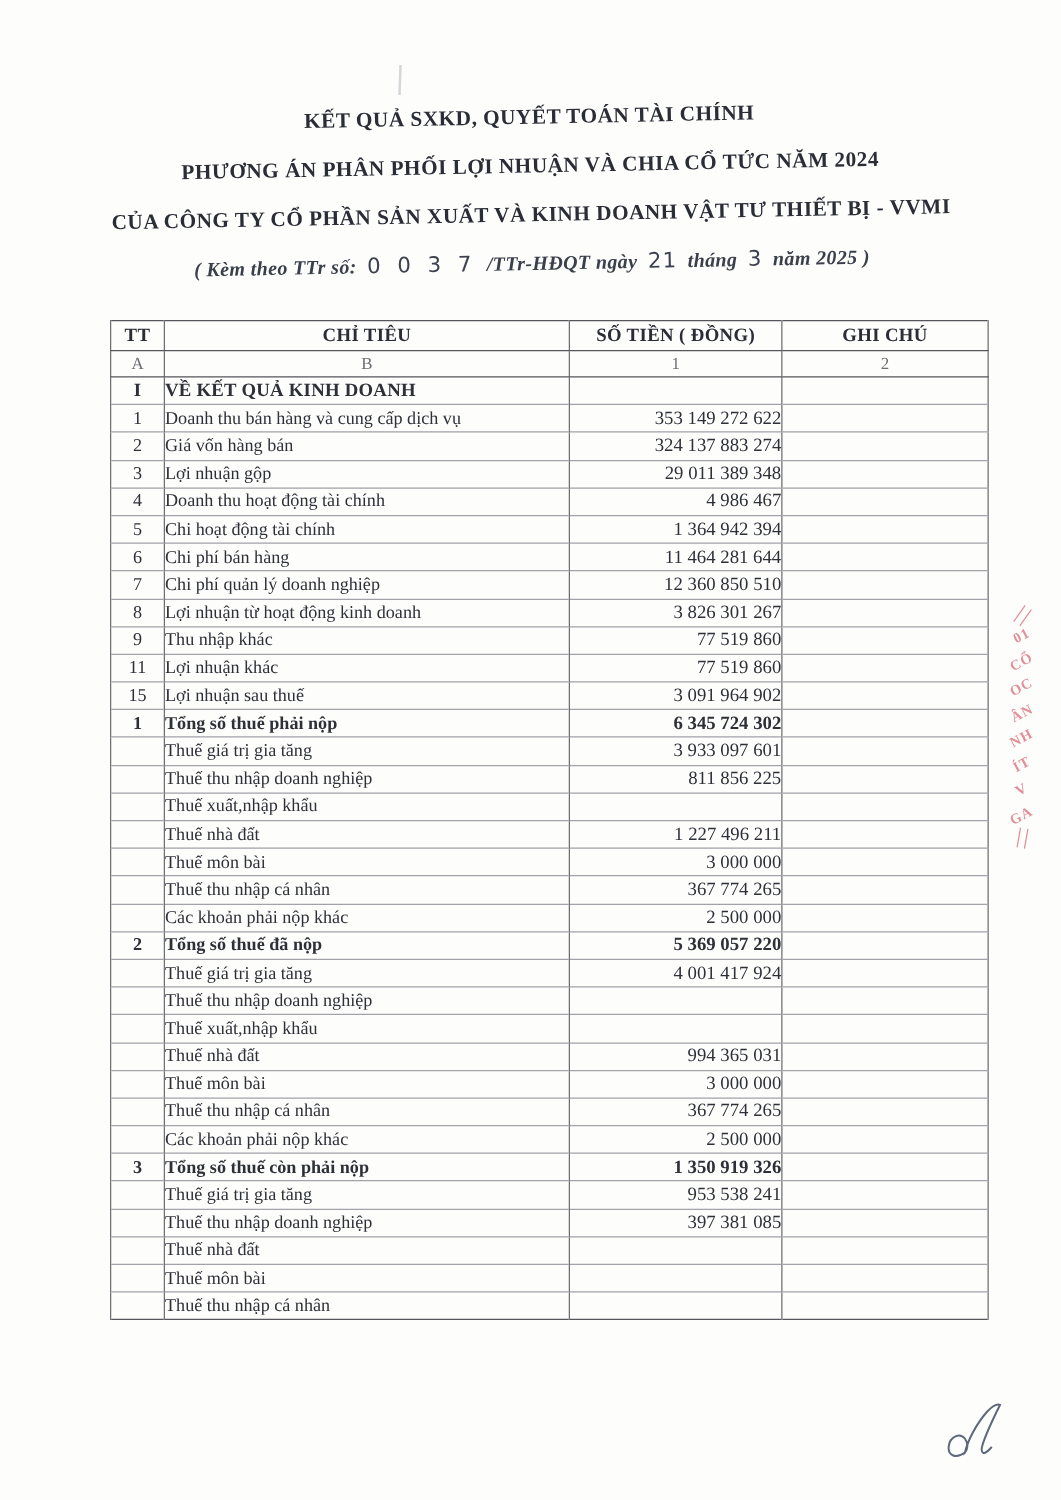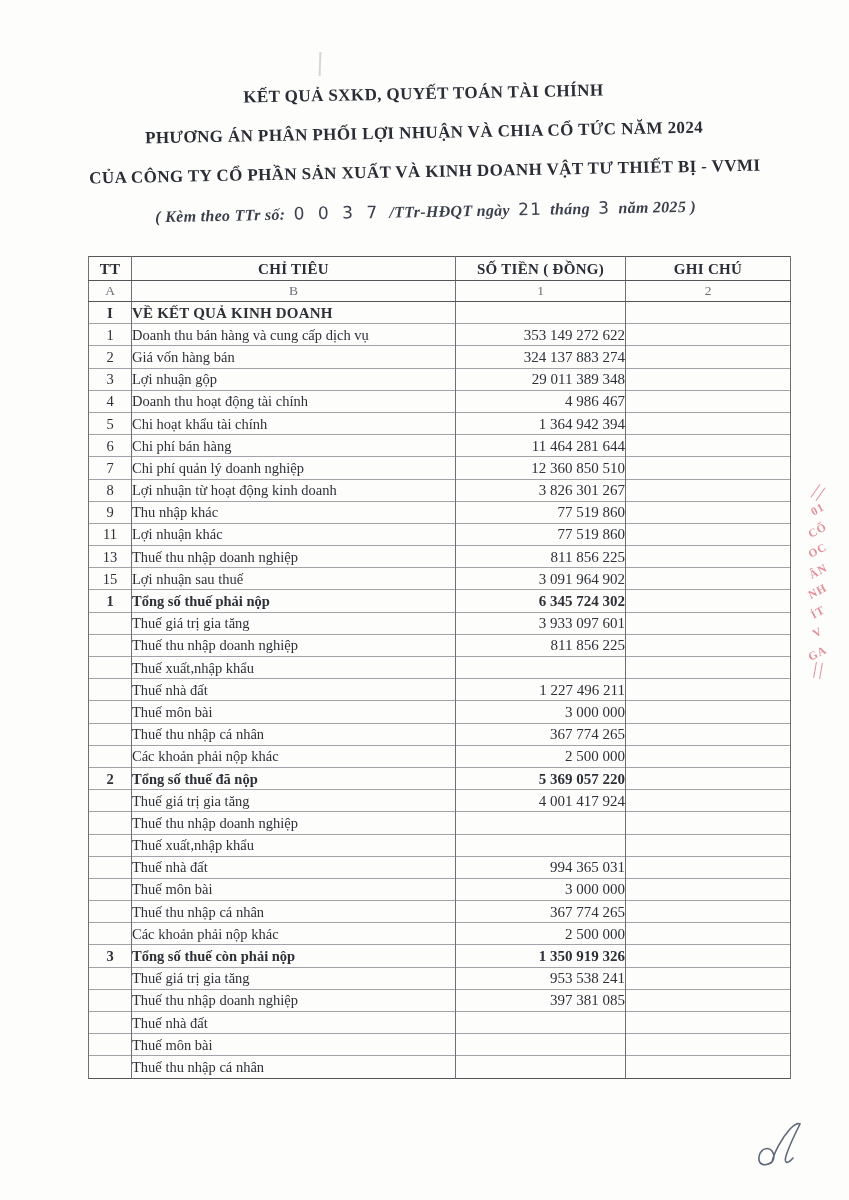--- a/index.html
+++ b/index.html
@@ -172,21 +172,21 @@
             <td class="note"></td>
           </tr>
           <tr>
             <td class="tt">4</td>
             <td class="label">Doanh thu hoạt động tài chính</td>
             <td class="amount">4 986 467</td>
             <td class="note"></td>
           </tr>
           <tr>
             <td class="tt">5</td>
-            <td class="label">Chi hoạt khẩu tài chính</td>
+            <td class="label">Chi hoạt động tài chính</td>
             <td class="amount">1 364 942 394</td>
             <td class="note"></td>
           </tr>
           <tr>
             <td class="tt">6</td>
             <td class="label">Chi phí bán hàng</td>
             <td class="amount">11 464 281 644</td>
             <td class="note"></td>
           </tr>
           <tr>
@@ -204,26 +204,20 @@
           <tr>
             <td class="tt">9</td>
             <td class="label">Thu nhập khác</td>
             <td class="amount">77 519 860</td>
             <td class="note"></td>
           </tr>
           <tr>
             <td class="tt">11</td>
             <td class="label">Lợi nhuận khác</td>
             <td class="amount">77 519 860</td>
-            <td class="note"></td>
-          </tr>
-          <tr>
-            <td class="tt">13</td>
-            <td class="label">Thuế thu nhập doanh nghiệp</td>
-            <td class="amount">811 856 225</td>
             <td class="note"></td>
           </tr>
           <tr>
             <td class="tt">15</td>
             <td class="label">Lợi nhuận sau thuế</td>
             <td class="amount">3 091 964 902</td>
             <td class="note"></td>
           </tr>
           <tr class="total">
             <td class="tt">1</td>

